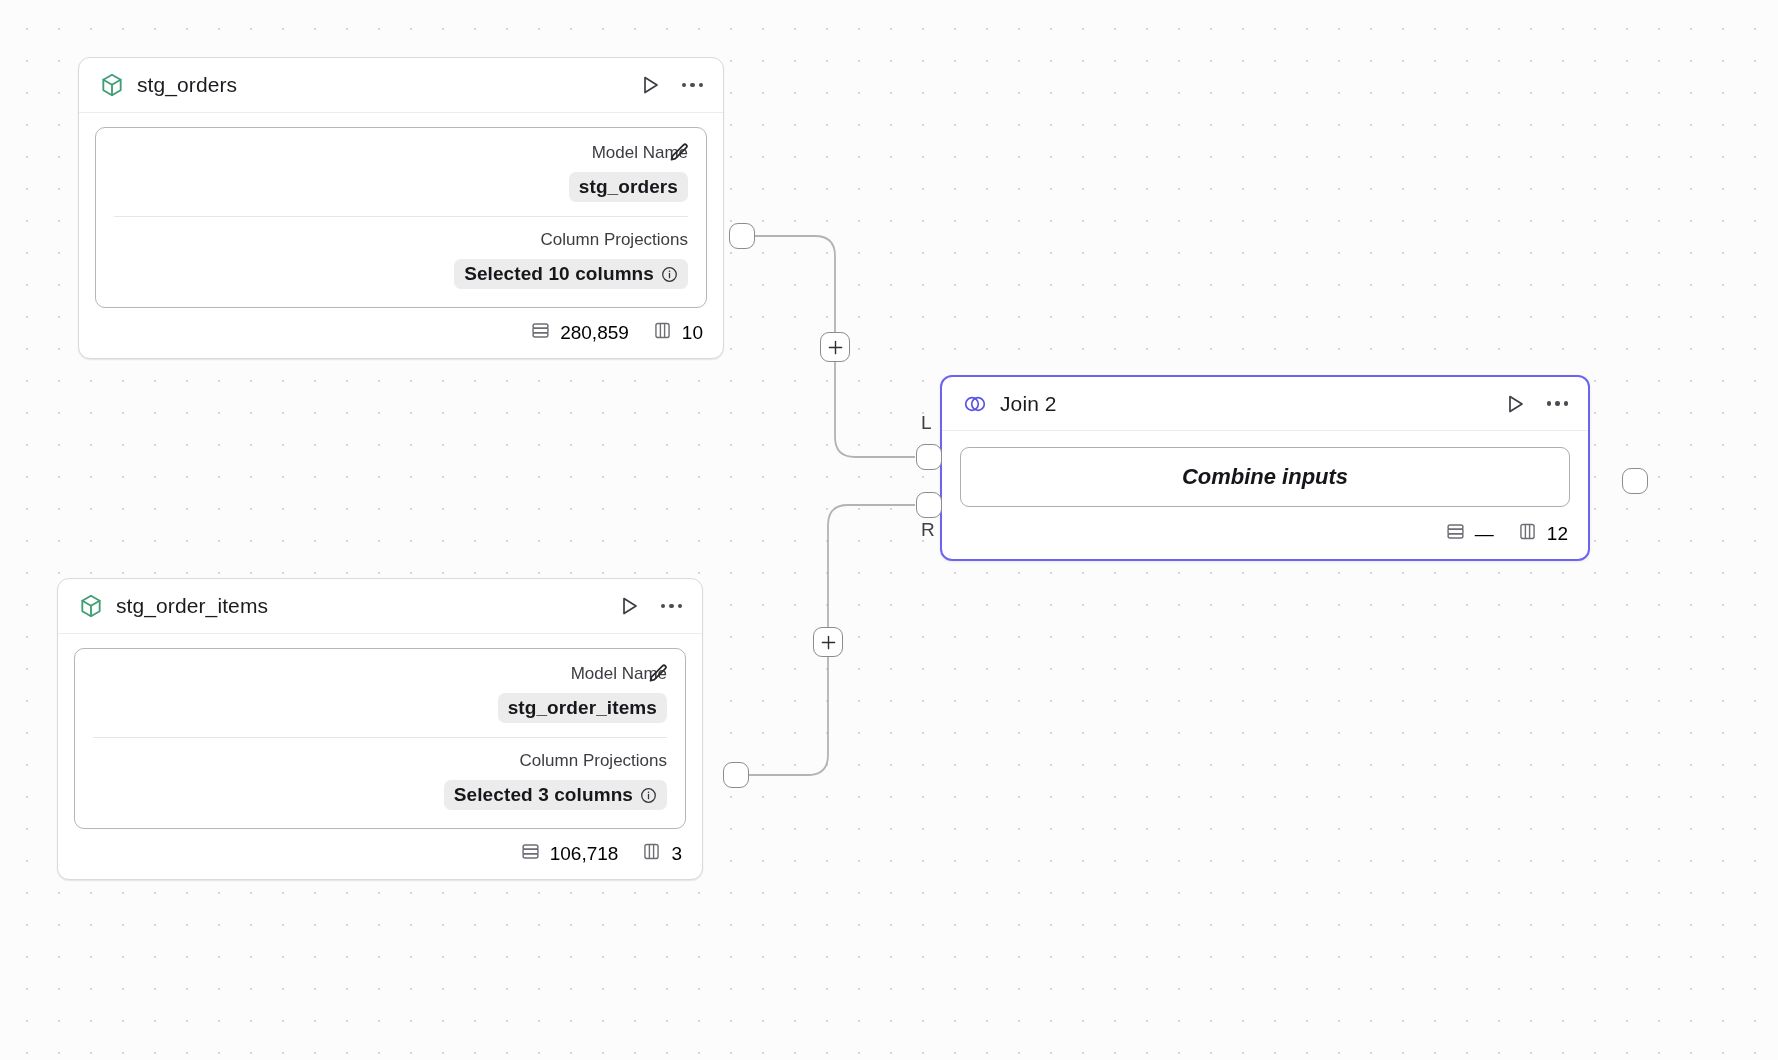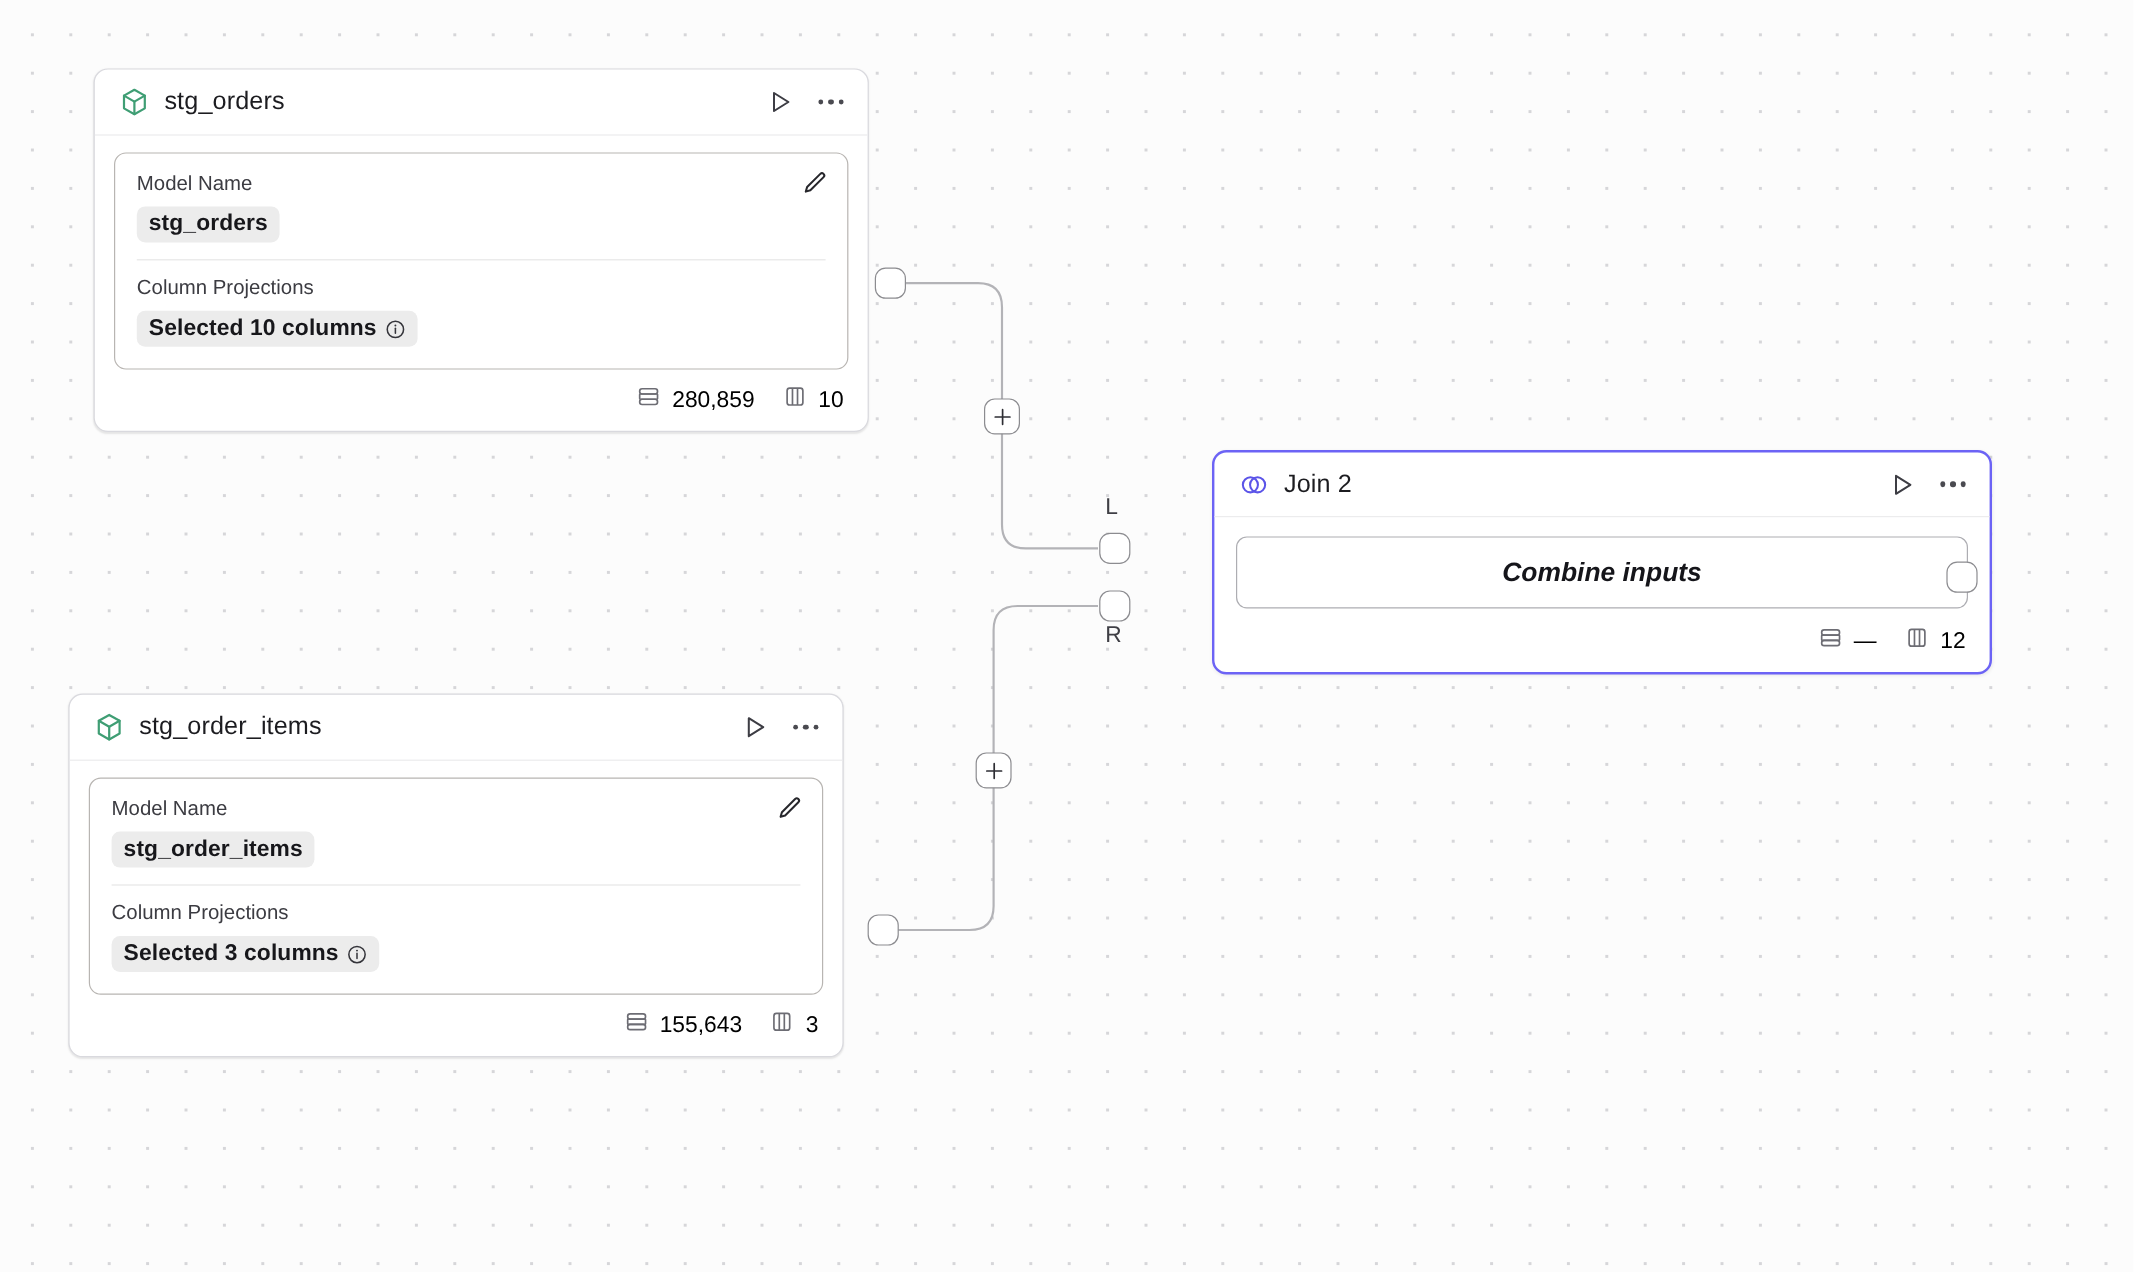--- a/index.html
+++ b/index.html
@@ -74,20 +74,21 @@
   }
 
   .node-body {
     padding: 14px 16px 0 16px;
   }
   .inner-panel {
     border: 1px solid #b8b5b2;
     border-radius: 10px;
     padding: 14px 18px 18px 18px;
     position: relative;
+    text-align: right;
   }
   .field-label {
     font-size: 17px;
     color: #3c3c42;
     line-height: 1.3;
     margin-bottom: 8px;
   }
   .pill {
     display: inline-flex;
     align-items: center;
@@ -324,36 +325,36 @@
     </div>
     <div class="node-footer">
       <span class="stat">
         <span>
           <svg width="21" height="21" viewBox="0 0 24 24" fill="none" stroke="#6d6d74" stroke-width="1.6">
             <rect x="3.5" y="4.5" width="17" height="5" rx="2.3"></rect>
             <rect x="3.5" y="9.5" width="17" height="5" rx="0.6"></rect>
             <rect x="3.5" y="14.5" width="17" height="5" rx="2.3"></rect>
           </svg>
         </span>
-        <span>155,643</span>
+        <span>106,718</span>
       </span>
       <span class="stat">
         <span>
           <svg width="21" height="21" viewBox="0 0 24 24" fill="none" stroke="#6d6d74" stroke-width="1.6">
             <rect x="4.5" y="4" width="15" height="16" rx="2.4"></rect>
             <path d="M9.6 4v16M14.4 4v16"></path>
           </svg>
         </span>
         <span>3</span>
       </span>
     </div>
   </div>
   <div class="port" style="left:723px; top:762px;"></div>
 
-  <div class="node selected" id="node-join-2" style="left:1010px; top:375px; width:650px;">
+  <div class="node selected" id="node-join-2" style="left:940px; top:375px; width:650px;">
     <div class="node-header" style="height:54px;">
       <span class="hdr-icon">
         <svg width="26" height="26" viewBox="0 0 26 26" fill="none" stroke="#5b54e8" stroke-width="1.7">
           <circle cx="10" cy="13" r="6.3"></circle>
           <circle cx="16" cy="13" r="6.3"></circle>
         </svg>
       </span>
       <span class="node-title">Join 2</span>
       <span class="hdr-actions">
         <span class="hdr-icon">

